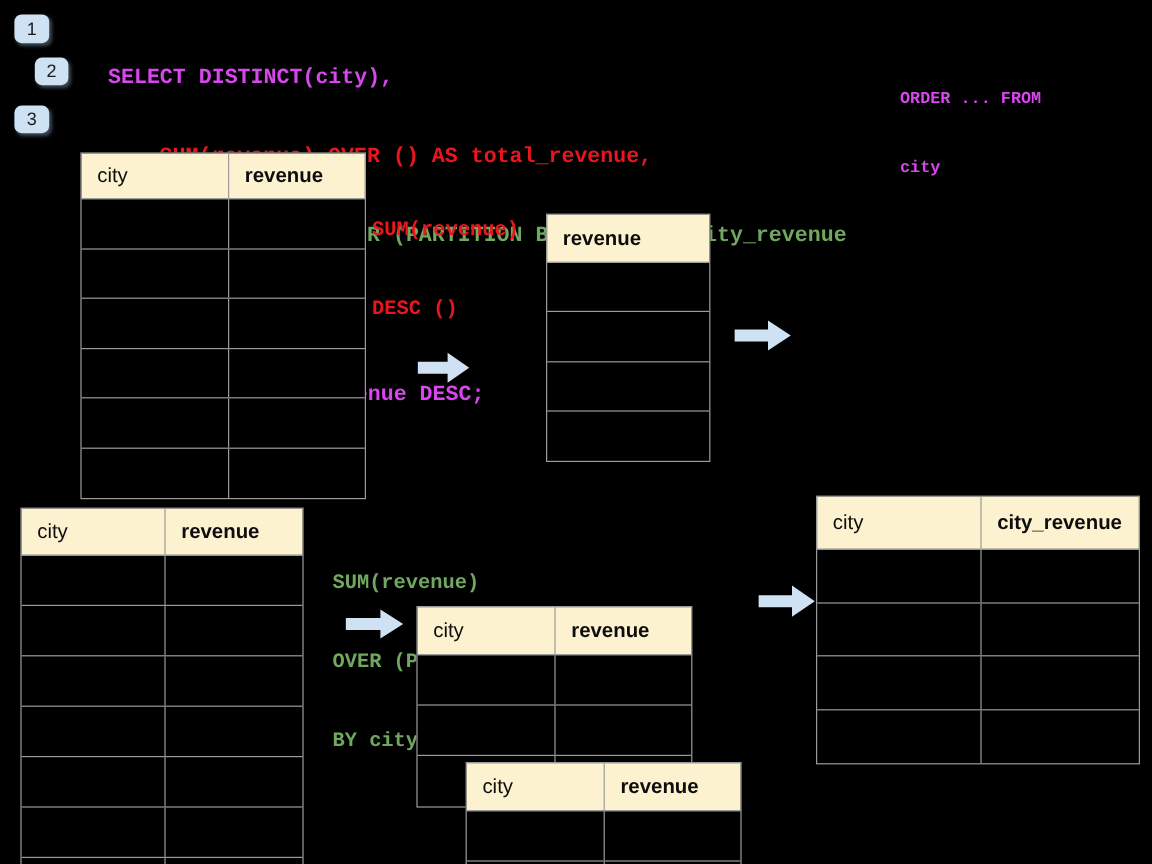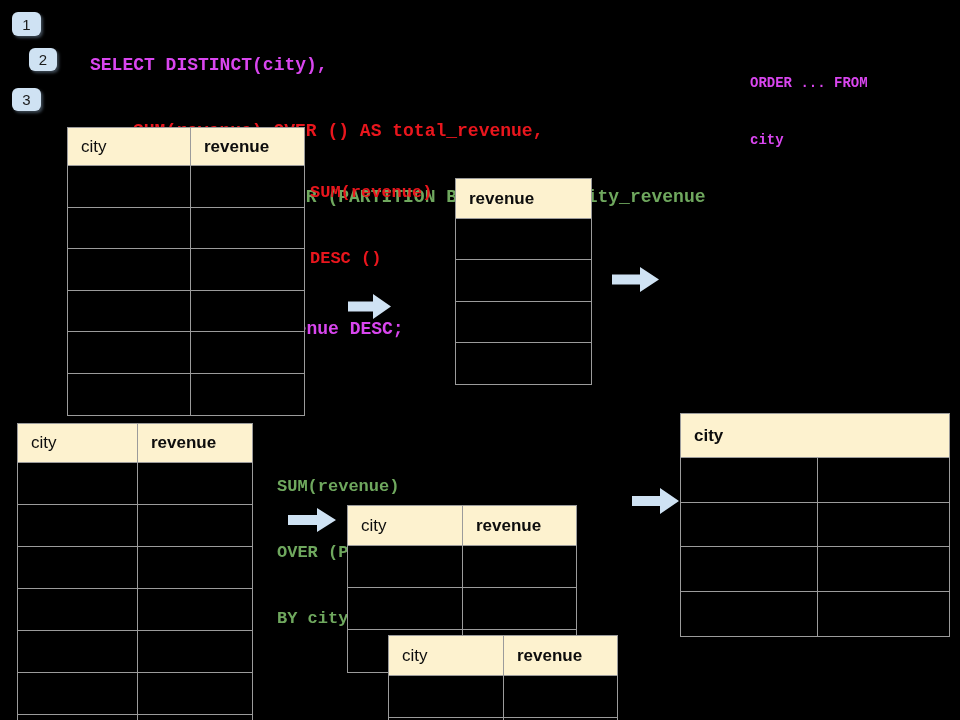--- a/index.html
+++ b/index.html
@@ -216,20 +216,21 @@
 
 <div class="arrow" style="left:632px;top:487px">
   <svg width="48" height="28" viewBox="0 0 48 28">
       <polygon points="0,9 28,9 28,1 47,14 28,27 28,19 0,19" fill="#cfe2f3"></polygon>
     </svg>
 </div>
 
 <div class="tbl tblF" style="left:680px;top:413px;width:270px">
   <div class="tr thead">
     <div class="td c1">city</div>
+    <div class="td c2">city_revenue</div>
   </div>
   <div class="tr body">
       <div class="td c1"></div>
       <div class="td c2"></div>
     </div>
   <div class="tr body">
       <div class="td c1"></div>
       <div class="td c2"></div>
     </div>
   <div class="tr body">

